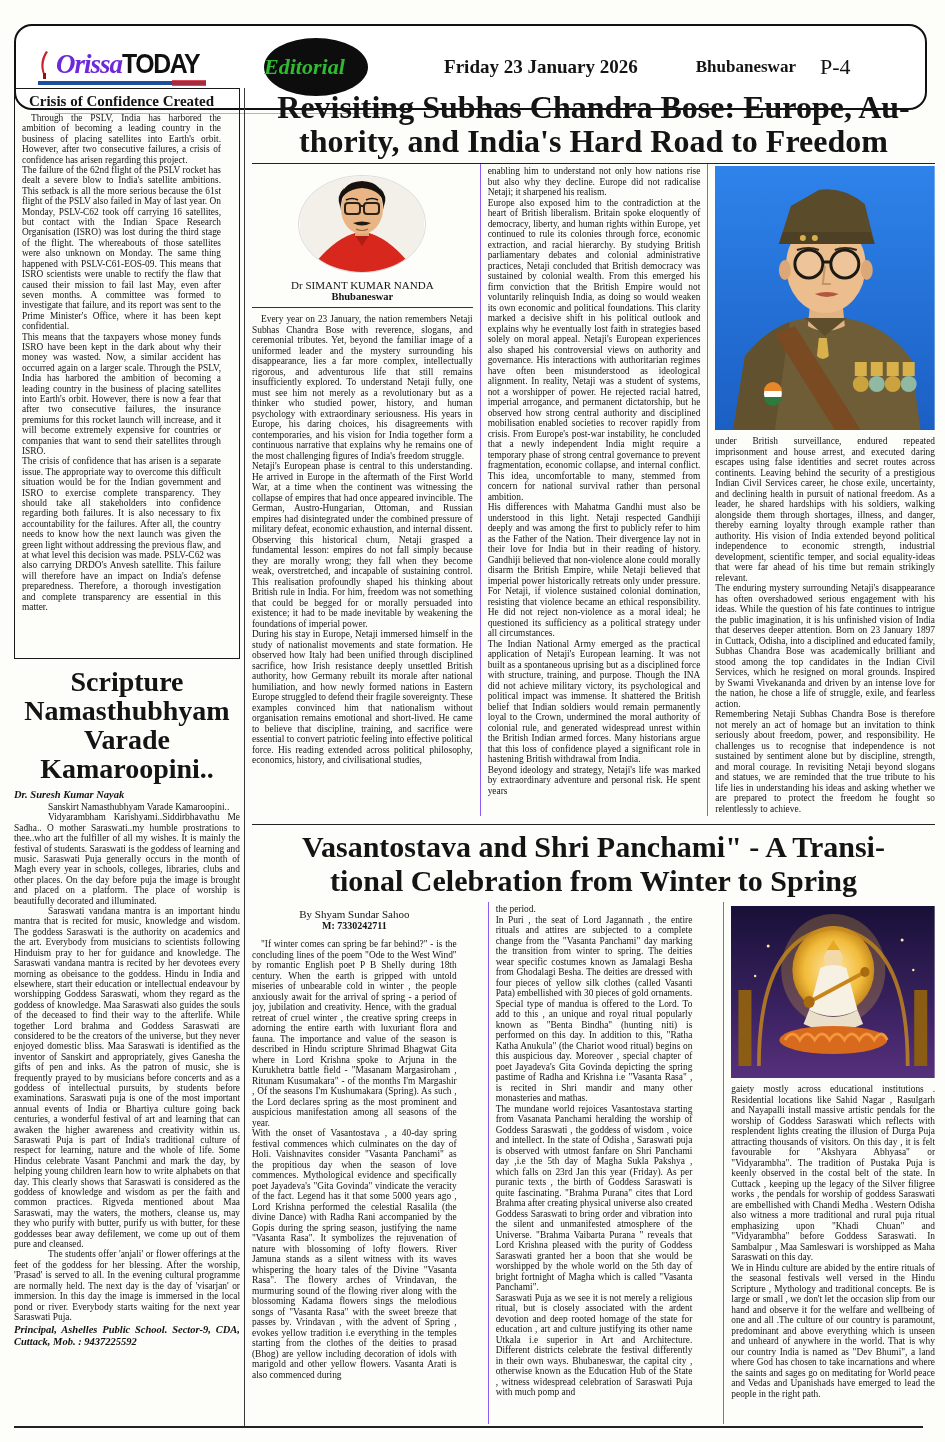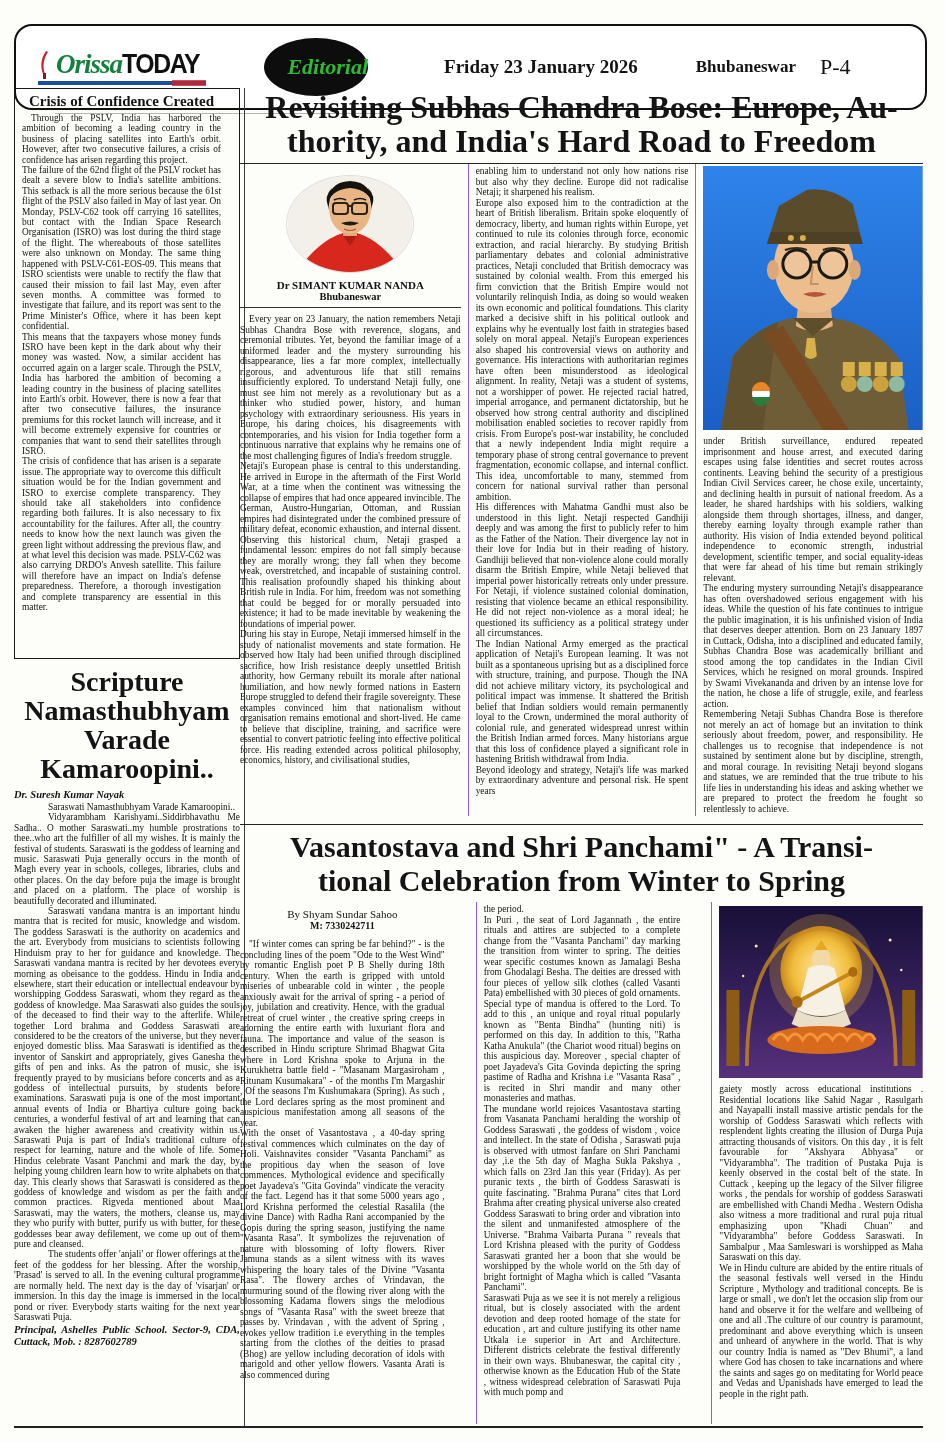--- a/index.html
+++ b/index.html
@@ -4,27 +4,27 @@
 <style>
   html,body{margin:0;padding:0;background:#e9e9e6;}
   .page{position:relative;width:945px;height:1442px;background:#fdfdfa;margin:0 auto;
         font-family:"Liberation Serif",serif;color:#141414;overflow:hidden;}
   
   .masthead{position:absolute;left:14px;top:24px;width:909px;height:82px;
             border:2.5px solid #111;border-radius:18px;display:flex;align-items:center;background:#fff;}
   .logo{margin-left:22px;position:relative;display:flex;flex-direction:column;}
   .logo-line{display:flex;align-items:baseline;}
   .quill{width:16px;height:30px;margin-right:2px;align-self:center;}
-  .logo-orissa{font-style:italic;font-weight:bold;font-size:27px;color:#15803d;letter-spacing:-1px;text-align:right;}
+  .logo-orissa{font-style:italic;font-weight:bold;font-size:27px;color:#6d28d9;letter-spacing:-1px;text-align:right;}
   .logo-today{font-family:"Liberation Sans",sans-serif;font-weight:bold;font-size:27px;color:#101010;
               letter-spacing:-1.5px;transform:scaleX(.92);transform-origin:left;}
   .logo-bar{height:4px;background:#1d4f9e;margin-top:1px;position:relative;}
   .logo-bar i{position:absolute;right:0;top:-1px;width:34px;height:6px;background:#c9222b;opacity:.8;}
   .badge{margin-left:58px;width:104px;height:58px;background:#0d0d0d;border-radius:50%;
-         display:flex;align-items:center;justify-content:flex-end;}
+         display:flex;align-items:center;justify-content:flex-start;}
   .badge span{color:#2fbb2f;font-size:22px;font-weight:bold;font-style:italic;}
   .mast-date{margin-left:76px;font-weight:bold;font-size:19px;}
   .mast-city{margin-left:58px;font-weight:bold;font-size:17px;}
   .mast-page{margin-left:24px;font-size:22px;}
   .sub-rule{position:absolute;left:55px;top:113px;width:335px;height:1px;background:#b5b5b2;}
   
   .vdiv-left{position:absolute;left:244px;top:88px;width:1px;height:1338px;background:#3a3a3a;}
   .bottom-rule{position:absolute;left:14px;top:1426px;width:909px;height:1.5px;background:#222;}
   
   .left-col{position:absolute;left:14px;top:88px;width:226px;}
@@ -32,35 +32,35 @@
   .crisis-title{text-align:center;font-weight:bold;font-size:15px;margin:0 0 3px 0;}
   .bp{font-size:9.4px;line-height:10.4px;text-align:justify;margin:0;}
   .left-col .bp{line-height:10.4px;}
   .ind{text-indent:9px;}
   .ind-lg{text-indent:34px;}
   .sar{margin-top:8px;}
   .sar-title{text-align:center;font-weight:bold;font-size:28px;line-height:29px;margin:2px 0 6px 0;}
   .sar-author{font-weight:bold;font-style:italic;font-size:10.5px;margin:0 0 2px 0;}
   .sar-footer{font-weight:bold;font-style:italic;font-size:10.5px;line-height:12px;margin-top:2px;text-align:justify;}
   
-  .main-col{position:absolute;left:240px;top:88px;width:683px;}
+  .main-col{position:absolute;left:252px;top:88px;width:683px;}
   .bose-title{text-align:center;font-weight:bold;font-size:32px;line-height:34px;margin:0;padding:2px 0 3px 0;}
   .title-rule{border:none;border-top:1.2px solid #222;margin:2px 0 0 0;}
   .cols{display:grid;grid-template-columns:1fr 1fr 1fr;}
   .col{padding:2px 7px 0 7px;overflow:hidden;}
   .col:first-child{padding-left:0;}
   .col:last-child{padding-right:0;}
   .col + .col{border-left:1px solid #8b5cf6;}
   .bose-cols{height:652px;}
   .mp{font-size:9.4px;line-height:10.5px;text-align:justify;margin:0;}
   
   .photo-wrap{text-align:center;margin:10px 0 2px 0;}
   .oval{width:126px;height:96px;border-radius:50%;overflow:hidden;display:inline-block;
         box-shadow:0 0 0 1px #ddd;}
-  .cap-name{font-weight:bold;font-size:11px;text-align:center;margin-top:3px;}
+  .cap-name{font-weight:normal;font-size:11px;text-align:center;margin-top:3px;}
   .cap-city{font-weight:bold;font-size:10.5px;text-align:center;}
   .cap-rule{border:none;border-top:1px solid #333;margin:5px 0 6px 0;}
   .portrait{width:100%;height:264px;display:block;margin-bottom:6px;}
   
   .vasa{border-top:1.2px solid #222;margin-top:8px;}
   .vasa-title{text-align:center;font-weight:bold;font-size:30px;line-height:34px;margin:0;padding:5px 0 4px 0;}
   .vasa-cols{height:522px;gap:24px;}
   .byline{text-align:center;font-size:11px;margin:4px 0 8px 0;}
   .byline .by{display:block;}
   .byline .ph{display:block;font-weight:bold;font-size:10px;}
@@ -107,25 +107,25 @@
     </section>
 
     <section class="sar">
       <h2 class="sar-title">
         <span>Scripture</span><br>
         <span>Namasthubhyam</span><br>
         <span>Varade</span><br>
         <span>Kamaroopini..</span>
       </h2>
       <p class="sar-author">Dr. Suresh Kumar Nayak</p>
-      <p class="bp ind-lg">Saraswati Namasthubhyam Varade Kamaroopini..</p>
+      <p class="bp ind-lg">Sanskirt Namasthubhyam Varade Kamaroopini..</p>
       <p class="bp ind-lg">Vidyarambham Karishyami..Siddirbhavathu Me Sadha.. O mother Saraswati..my humble prostrations to thee..who art the fulfiller of all my wishes. It is mainly the festival of students. Saraswati is the goddess of learning and music. Saraswati Puja generally occurs in the month of Magh every year in schools, colleges, libraries, clubs and other places. On the day before puja the image is brought and placed on a platform. The place of worship is beautifully decorated and illuminated.</p>
       <p class="bp ind-lg">Saraswati vandana mantra is an important hindu mantra that is recited for music, knowledge and wisdom. The goddess Saraswati is the authority on academics and the art. Everybody from musicians to scientists following Hinduism pray to her for guidance and knowledge. The Saraswati vandana mantra is recited by her devotees every morning as obeisance to the goddess. Hindu in India and elsewhere, start their education or intellectual endeavour by worshipping Goddess Saraswati, whom they regard as the goddess of knowledge. Maa Saraswati also guides the souls of the deceased to find their way to the afterlife. While together Lord brahma and Goddess Saraswati are considered to be the creators of the universe, but they never enjoyed domestic bliss. Maa Saraswati is identified as the inventor of Sanskirt and appropriately, gives Ganesha the gifts of pen and inks. As the patron of music, she is frequently prayed to by musicians before concerts and as a goddess of intellectual pursuits, by students before examinations. Saraswati puja is one of the most important annual events of India or Bhartiya culture going back centuries, a wonderful festival of art and learning that can awaken the higher awareness and creativity within us. Saraswati Puja is part of India's traditional culture of respect for learning, nature and the whole of life. Some Hindus celebrate Vasant Panchmi and mark the day, by helping young children learn how to write alphabets on that day. This clearly shows that Saraswati is considered as the goddess of knowledge and wisdom as per the faith and common practices. Rigveda mentioned about Maa Saraswati, may the waters, the mothers, cleanse us, may they who purify with butter, purify us with butter, for these goddesses bear away defilement, we come up out of them pure and cleansed.</p>
       <p class="bp ind-lg">The students offer 'anjali' or flower offerings at the feet of the goddess for her blessing. After the worship, 'Prasad' is served to all. In the evening cultural programme are normally held. The next day is the day of 'visarjan' or immersion. In this day the image is immersed in the local pond or river. Everybody starts waiting for the next year Saraswati Puja.</p>
-      <p class="sar-footer">Principal, Ashelles Public School. Sector-9, CDA, Cuttack, Mob. : 8287602789</p>
+      <p class="sar-footer">Principal, Ashelles Public School. Sector-9, CDA, Cuttack, Mob. : 9437225592</p>
     </section>
   </aside>
 
   <main class="main-col">
 
     <section>
       <h1 class="bose-title">
         <span>Revisiting Subhas Chandra Bose: Europe, Au-</span><br>
         <span>thority, and India's Hard Road to Freedom</span>
       </h1>

